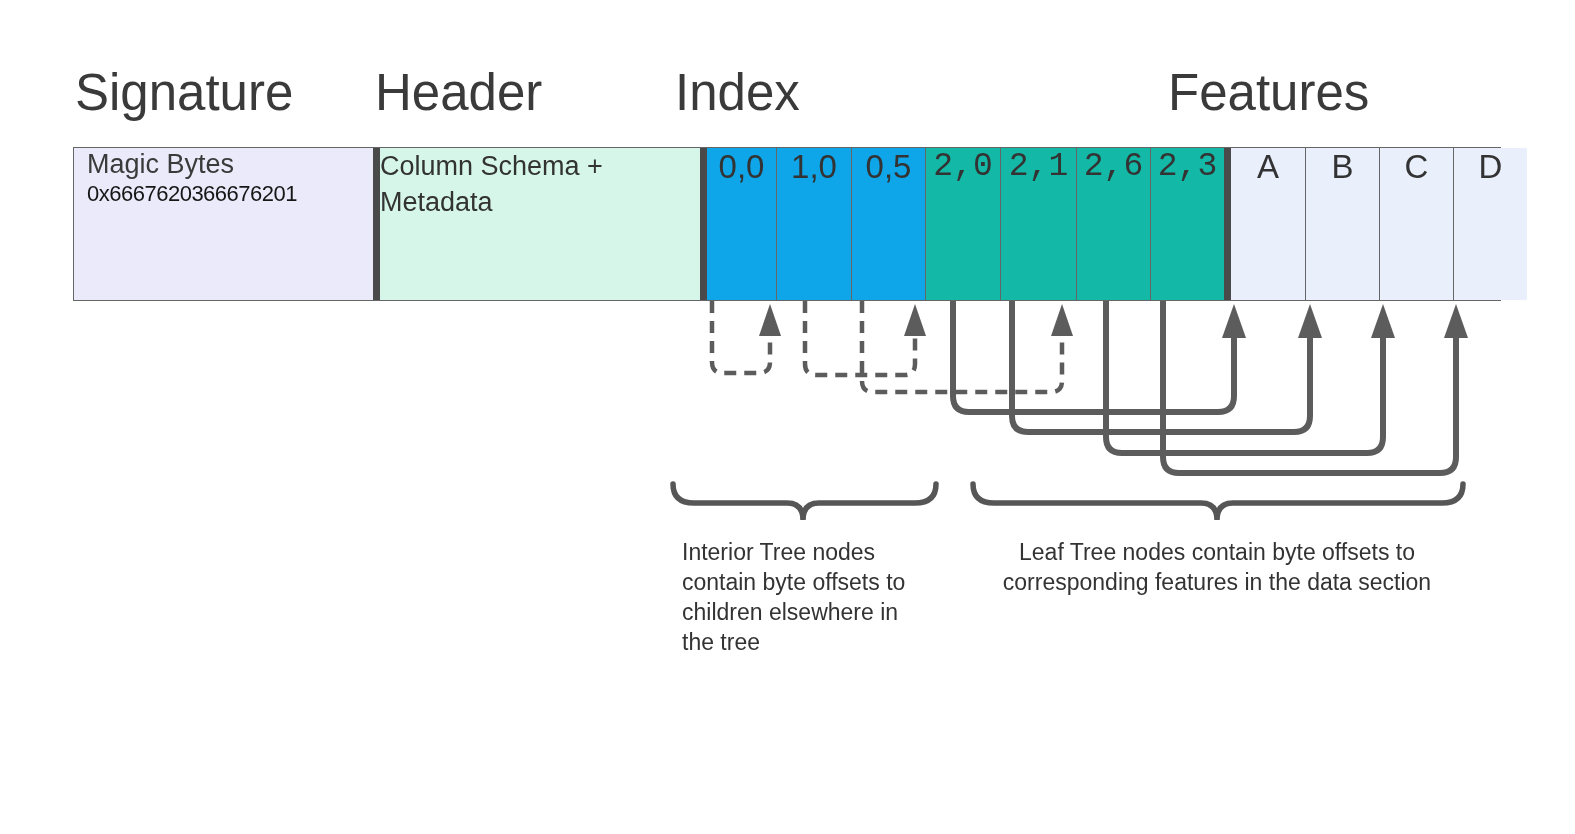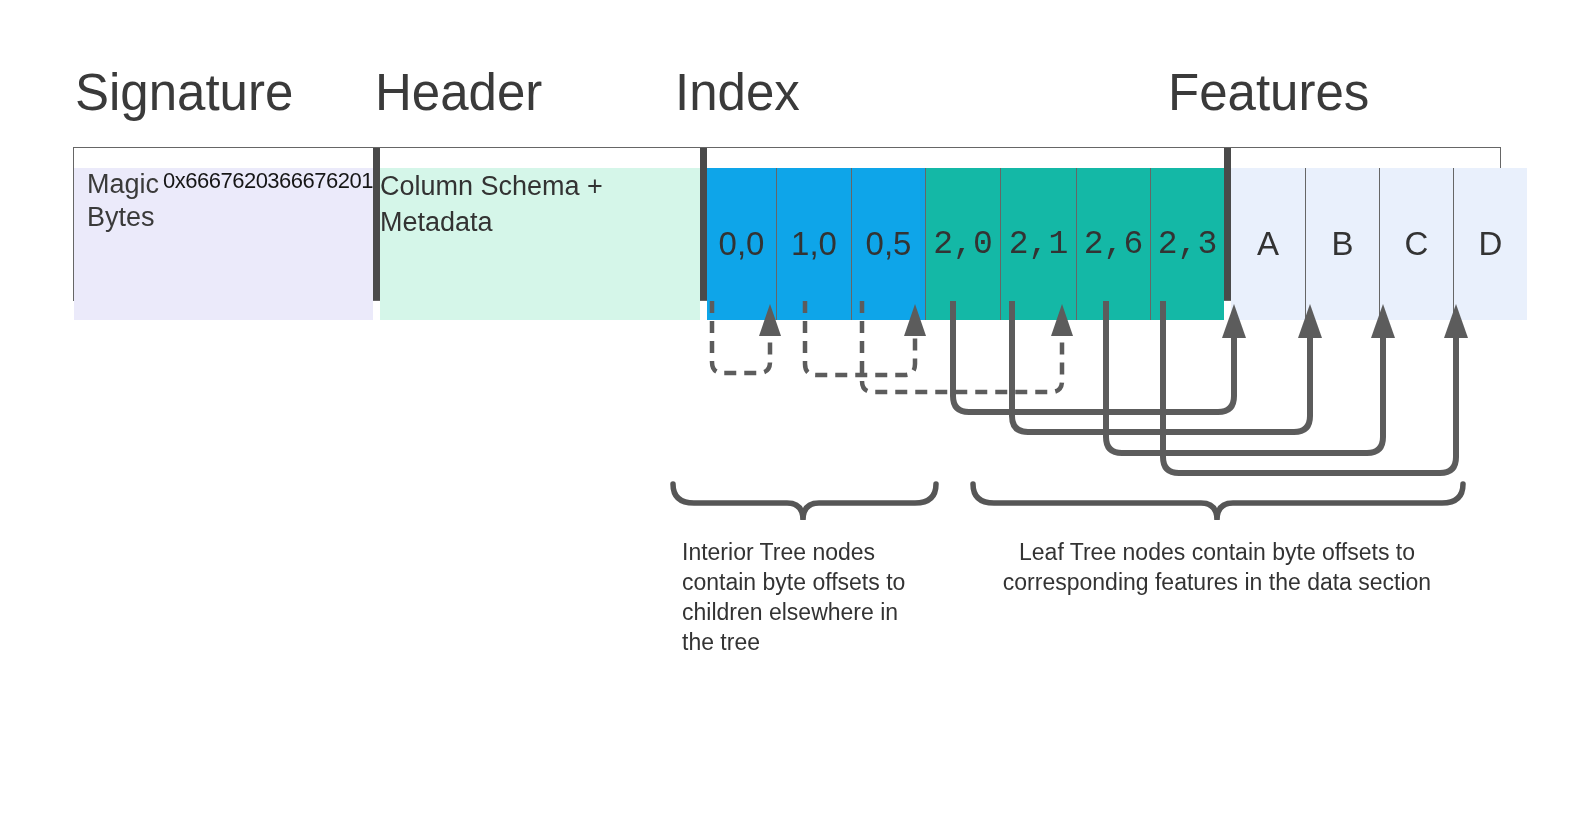--- a/index.html
+++ b/index.html
@@ -12,21 +12,21 @@
   #title-signature{left:75px;}
   #title-header{left:375px;}
   #title-index{left:675px;}
   #title-features{left:1168px;}
 
   
   .bytes-table{
     position:absolute;left:73px;top:147px;width:1428px;height:154px;
     display:flex;box-sizing:border-box;border:1.5px solid #666;background:#fff;
   }
-  .cell{box-sizing:border-box;display:flex;flex-direction:row;justify-content:center;height:100%;margin-top:20px;}
+  .cell{box-sizing:border-box;display:flex;flex-direction:column;height:100%;}
   .divider-left{border-left:1.5px solid #666;}
   .thick-bar{width:7px;height:100%;background:#4a4a4a;flex:none;}
   .cell-signature{width:299px;background:#EBEAFA;padding-left:13px;flex:none;}
   .cell-header{width:320px;background:#D5F6E9;padding-left:0;padding-right:4px;flex:none;}
   .cell-index{background:#0ea5e9;align-items:center;flex:none;}
   .cell-leaf{background:#14b8a6;align-items:center;flex:none;font-family:Liberation Mono, monospace;}
   .cell-feature{width:74px;background:#E9F0FC;align-items:center;flex:none;}
   .w69{width:69px;}.w74{width:74px;}.w75{width:75px;}.w76{width:76px;}
   .cell-label{font-size:33px;color:#333;}
   .sig-title{font-size:27px;line-height:33px;color:#3a3a3a;}

